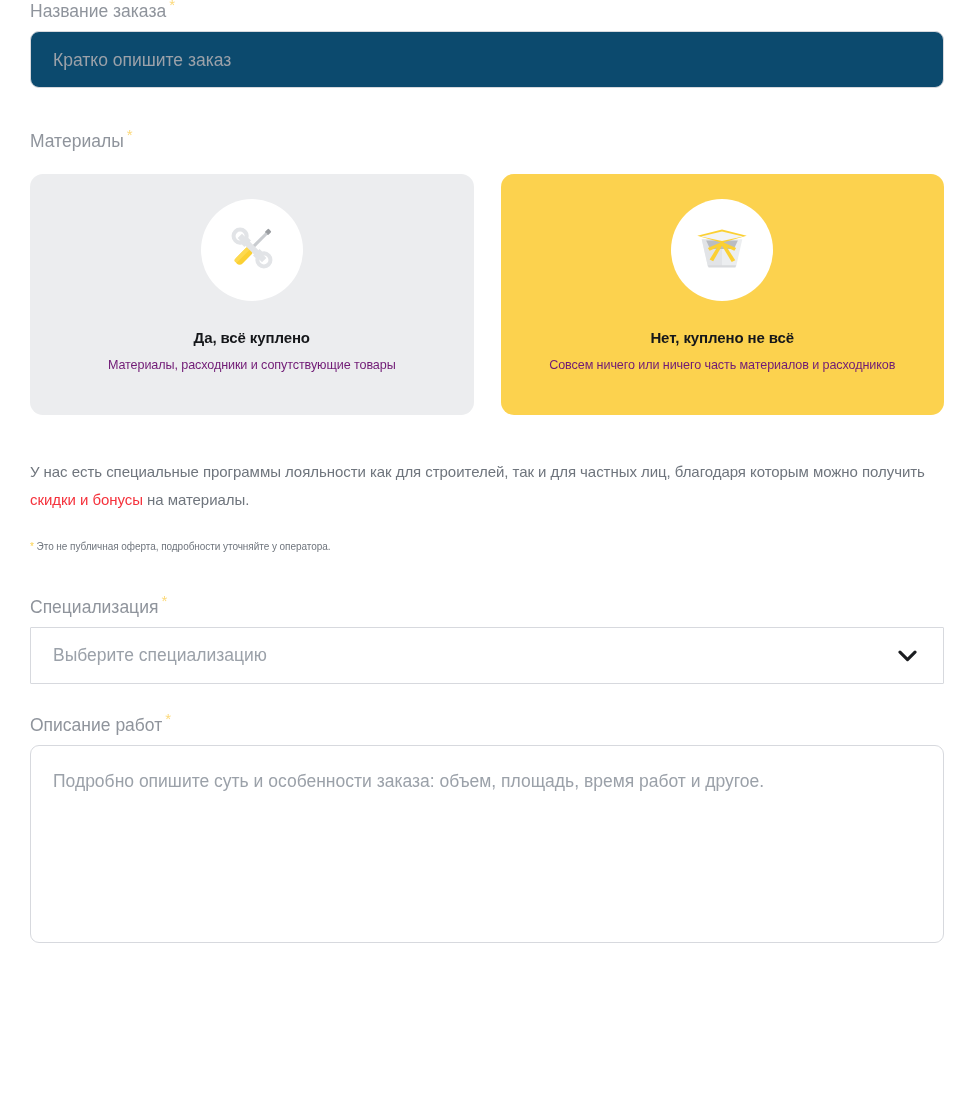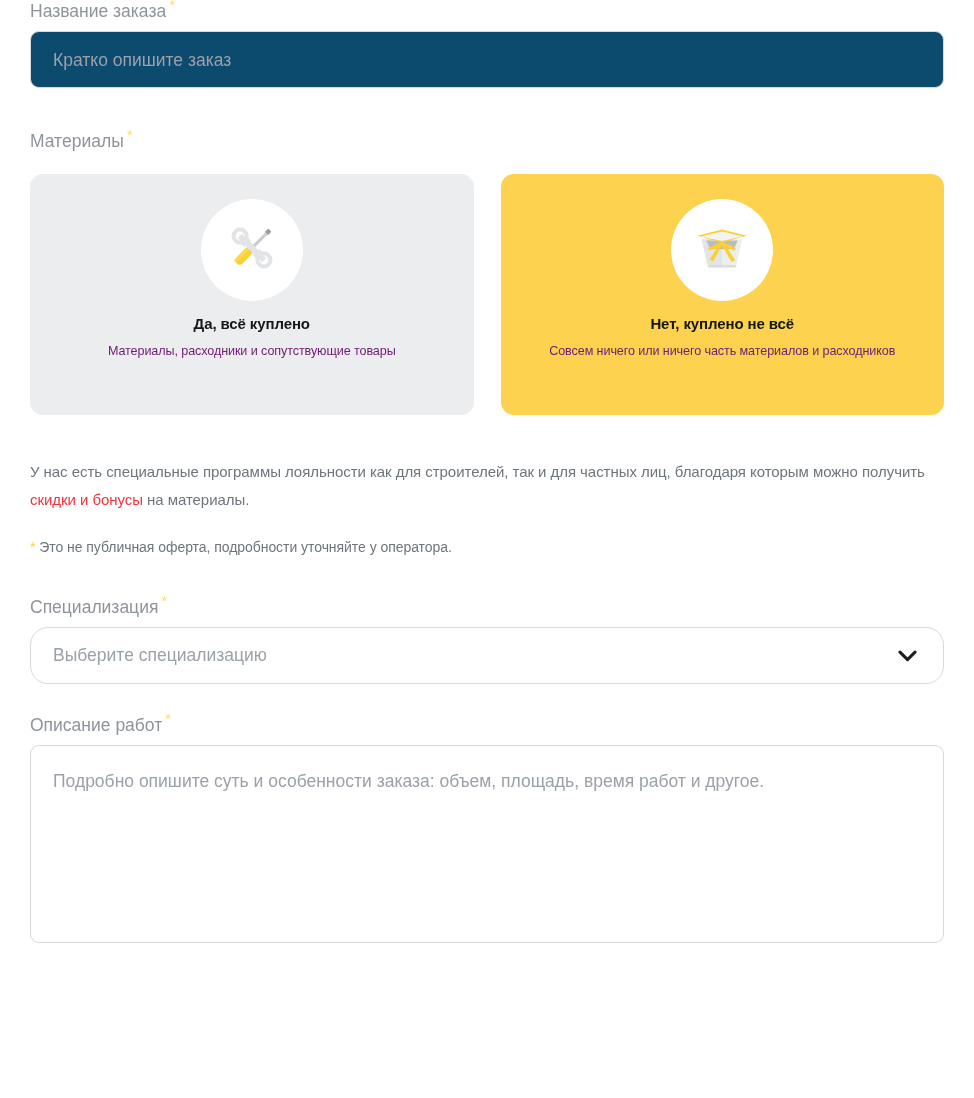--- a/index.html
+++ b/index.html
@@ -93,21 +93,21 @@
     display: flex;
     align-items: center;
     justify-content: center;
     flex: 0 0 auto;
   }
 
   .card-title {
     font-size: 15px;
     font-weight: bold;
     color: #15171a;
-    margin-top: 14px;
+    margin-top: 28px;
     text-align: center;
     letter-spacing: -0.1px;
   }
   .card-sub {
     font-size: 12.6px;
     color: #701a75;
     margin-top: 10px;
     text-align: right;
     line-height: 19px;
     max-width: 95%;
@@ -119,35 +119,35 @@
     margin-top: 43px;
     font-size: 15px;
     color: #6f757d;
     line-height: 28px;
     letter-spacing: -0.05px;
   }
   .loyalty .hl { color: #f5323c; }
 
   .offer-note {
     margin-top: 22px;
-    font-size: 14px;
+    font-size: 10px;
     color: #6f757d;
     line-height: 22px;
     letter-spacing: -0.05px;
   }
   .offer-note .star { color: #fcd24e; }
 
   
   .spec-label { margin-top: 38px; }
   .select-box {
     position: relative;
     width: 100%;
     height: 57px;
     border: 1px solid #d7d9de;
-    border-radius: 18px;
+    border-radius: 1px;
     background: #fff;
     display: flex;
     align-items: center;
     padding: 0 22px;
     margin-top: 9px;
     cursor: pointer;
   }
   .select-box .ph {
     font-size: 17.5px;
     color: #9ba1a9;

